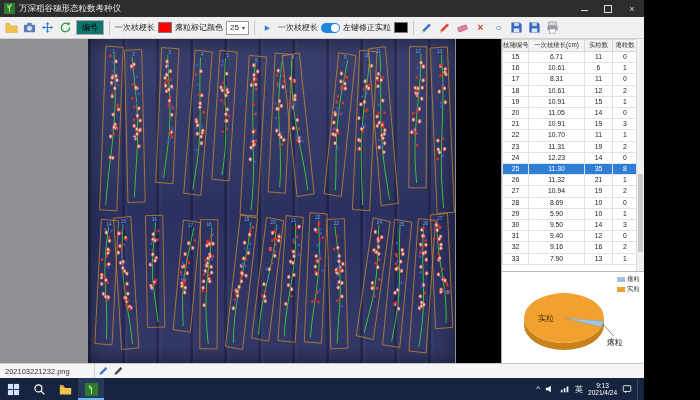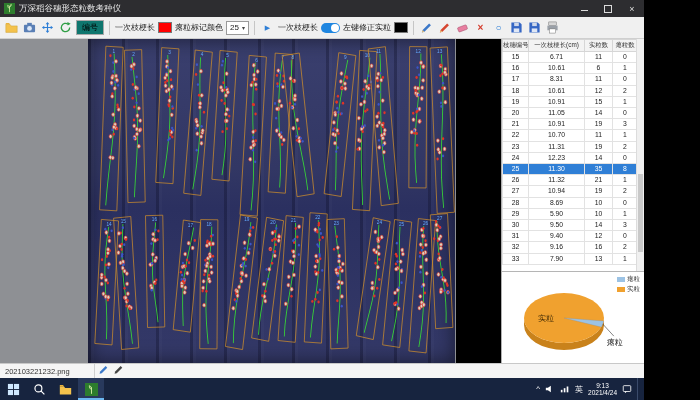--- a/index.html
+++ b/index.html
@@ -48,21 +48,21 @@
   .grid tr.selected td{background:#2f7fd6;color:#fff;}
   .vscroll{position:absolute;right:0;top:0;bottom:0;width:7px;background:#f0f0f0;border-left:1px solid #dcdcdc;}
   .vthumb{position:absolute;left:1px;right:1px;top:58%;height:34%;background:#c9c9c9;}
   .chartbox{flex:1;position:relative;background:#fff;}
   .legend{position:absolute;top:3px;right:4px;display:flex;flex-direction:column;gap:1px;font-size:6.5px;color:#333;z-index:2;}
   .legend-item{display:flex;align-items:center;gap:2px;}
   .legend-swatch{width:8px;height:5px;display:inline-block;}
   #pie-svg{position:absolute;left:0;top:0;width:142px;height:94px;}
 
   
-  .status{flex:0 0 14px;height:14px;background:#f5f5f5;border-top:1px solid #c8c8c8;display:flex;align-items:flex-start;font-size:7.5px;color:#333;}
+  .status{flex:0 0 14px;height:14px;background:#f5f5f5;border-top:1px solid #c8c8c8;display:flex;align-items:center;font-size:7.5px;color:#333;}
   .status-cell{border-right:1px solid #cfcfcf;padding:0 5px;height:100%;display:flex;align-items:center;white-space:nowrap;}
   .sicon{width:12px;height:12px;display:inline-flex;margin-left:3px;}
   .sicon svg{width:11px;height:11px;}
 
   
   .taskbar{flex:0 0 22px;height:22px;background:#17243f;display:flex;align-items:center;color:#fff;}
   .tb-icon{width:26px;height:22px;display:flex;align-items:center;justify-content:center;}
   .tb-icon svg{width:13px;height:13px;}
   .tb-icon.active{background:#28395c;box-shadow:inset 0 -2px 0 #6cb8f0;}
   .tray{margin-left:auto;display:flex;align-items:center;gap:5px;padding-right:3px;}

